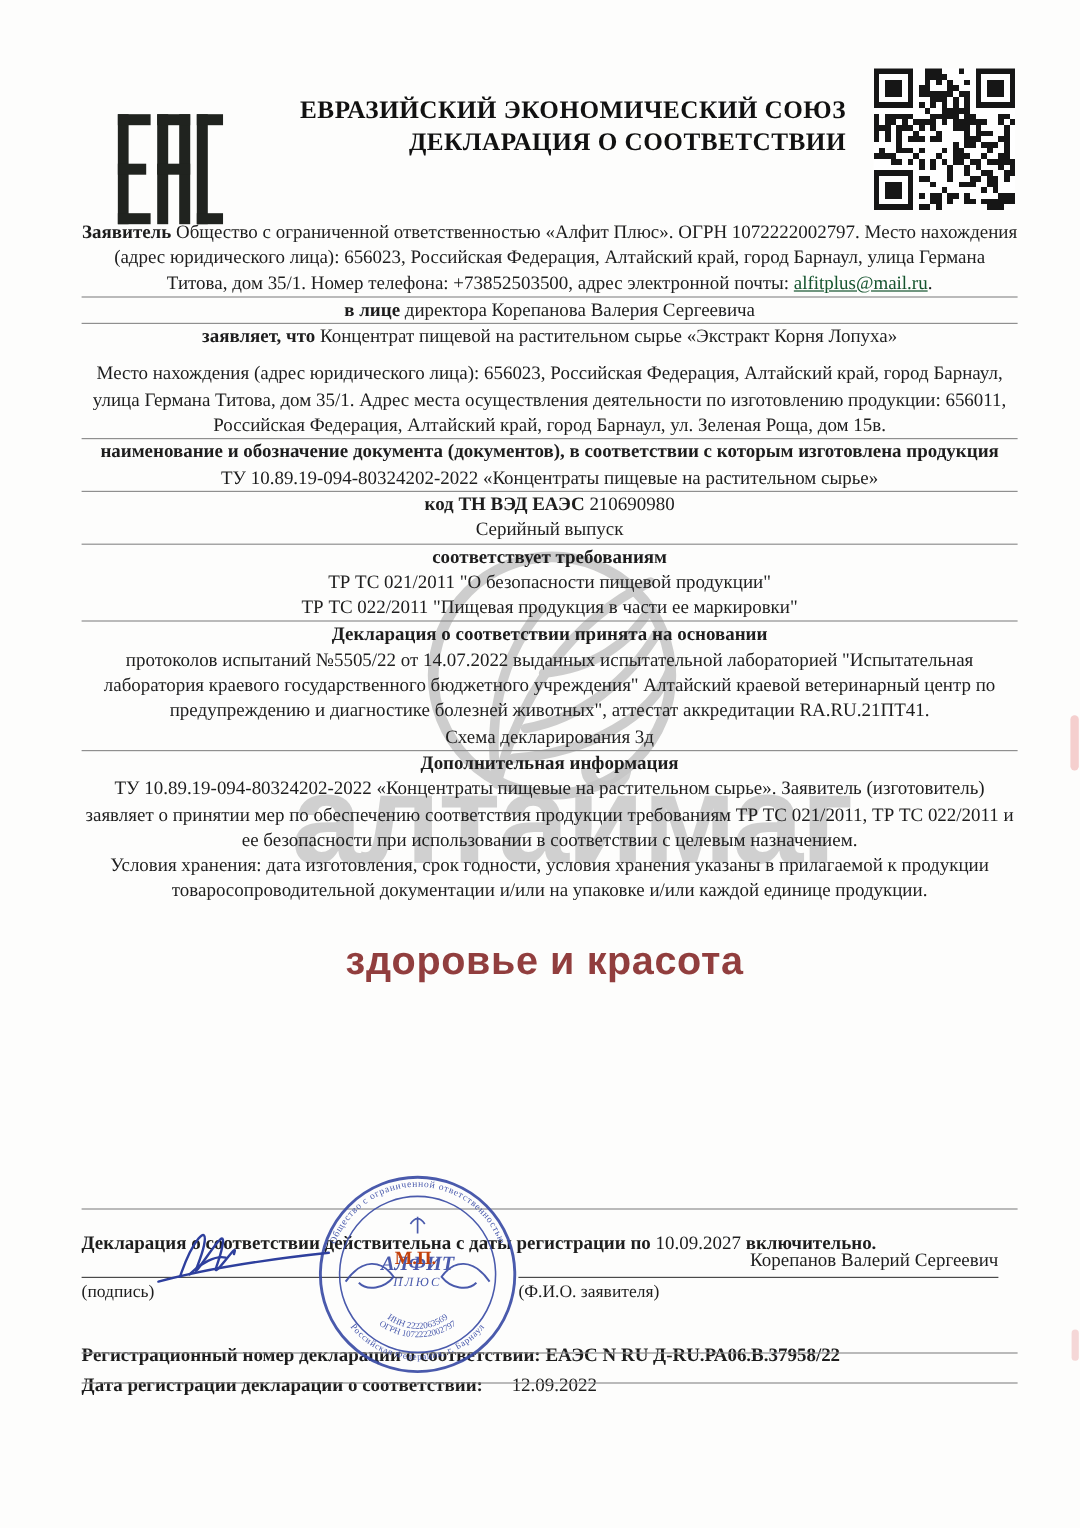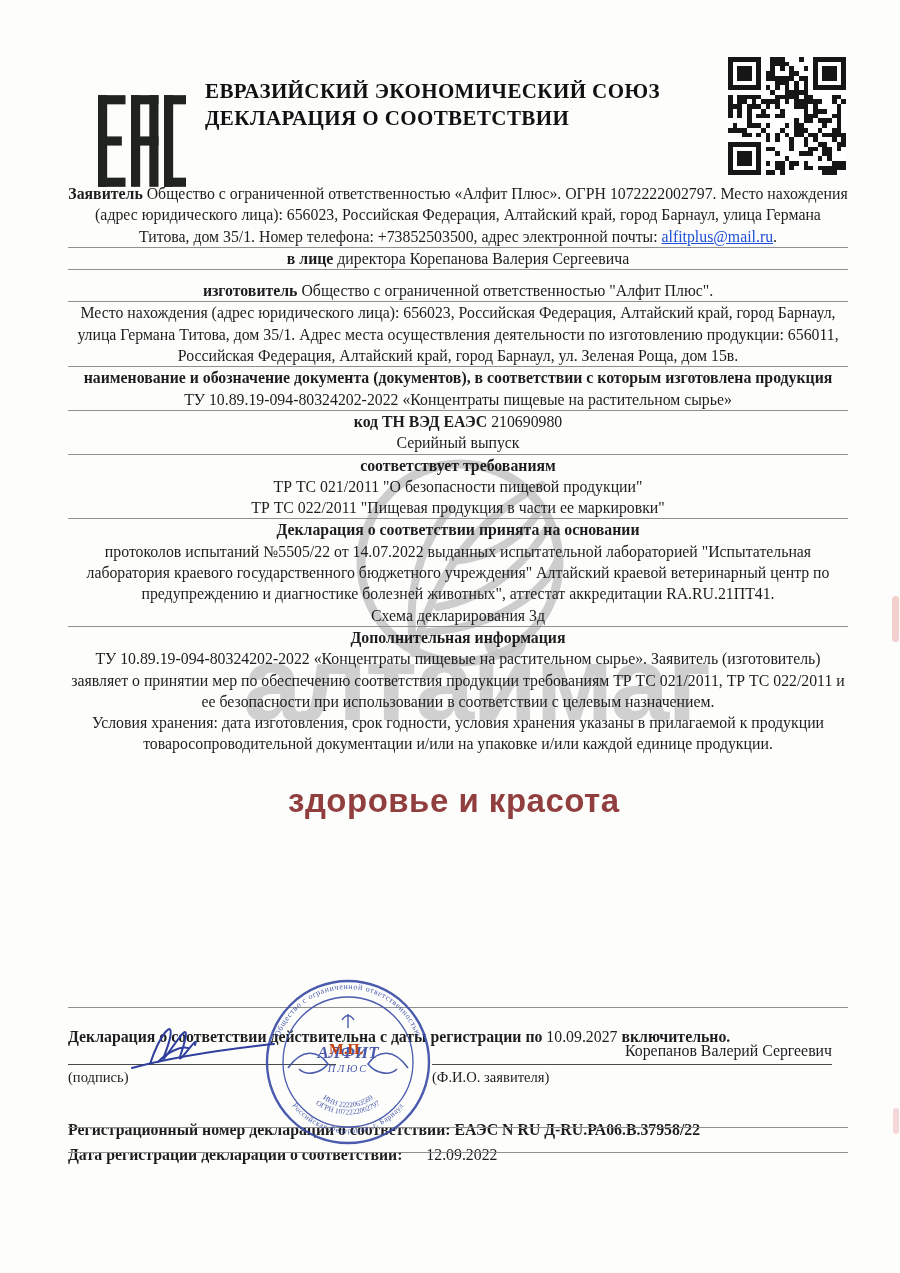--- a/index.html
+++ b/index.html
@@ -12,33 +12,33 @@
   html,body{margin:0;padding:0;background:#e9e9e7;}
   .page{
     position:relative;width:900px;height:1273px;margin:0 auto;
     background:#fdfdfc;overflow:hidden;
     font-family:"Liberation Serif","DejaVu Serif",serif;
     color:var(--text);
   }
   
   .eac-logo{position:absolute;left:98px;top:92px;width:88px;height:98px;color:#20231f;}
   .doc-title{
-    position:absolute;left:205px;top:78px;width:500px;text-align:left;
+    position:absolute;left:205px;top:78px;width:500px;text-align:right;
     font-weight:700;font-size:21px;line-height:27px;letter-spacing:.4px;color:#111;
   }
   .qr{position:absolute;left:728px;top:57px;width:118px;height:118px;background:#fff;}
   .qr svg{width:100%;height:100%;shape-rendering:crispEdges;fill:#161616;}
   
   .content{position:absolute;left:68px;right:52px;top:183px;z-index:2;font-size:15.8px;line-height:21.3px;}
   .content p{margin:0;text-align:center;}
   .j{text-align:justify;}
   .b{font-weight:700;}
   .sec{border-bottom:1px solid var(--rule-gray);}
   .gap{height:10px;}
-  .email{text-decoration:underline;color:#1d4ed8;}
+  .email{text-decoration:underline;color:#14532d;}
   
   .wm-circle{position:absolute;left:352px;top:455px;width:216px;height:216px;z-index:1;opacity:.42;}
   .wm-circle svg{width:100%;height:100%;stroke:#8d8d8d;fill:none;stroke-linecap:round;}
   .wm-brand{
     position:absolute;left:243px;top:630px;z-index:1;
     font-family:"Liberation Sans","DejaVu Sans",sans-serif;
     font-weight:700;font-size:106px;line-height:1;letter-spacing:-2px;
     color:var(--watermark-gray);opacity:.8;
   }
   .wm-tagline{
@@ -327,26 +327,24 @@
   <div class="content">
 
     <div class="sec">
       <p class="j"><span class="b">Заявитель</span> <span>Общество с ограниченной ответственностью «Алфит Плюс». ОГРН 1072222002797.</span> <span>Место нахождения (адрес юридического лица): 656023, Российская Федерация, Алтайский край, город Барнаул, улица Германа Титова, дом 35/1. Номер телефона: +73852503500, адрес электронной почты:</span> <a class="email">alfitplus@mail.ru</a><span>.</span></p>
     </div>
 
     <div class="sec">
       <p><span class="b">в лице</span> <span>директора Корепанова Валерия Сергеевича</span></p>
     </div>
 
+    <p><span class="b">заявляет, что</span> <span>Концентрат пищевой на растительном сырье «Экстракт Корня Лопуха»</span></p>
 
     <div class="gap"></div>
 
-    <div class="sec">
-      <p><span class="b">изготовитель</span> <span>Общество с ограниченной ответственностью "Алфит Плюс".</span></p>
-    </div>
 
     <div class="sec">
       <p class="j">Место нахождения (адрес юридического лица): 656023, Российская Федерация, Алтайский край, город Барнаул, улица Германа Титова, дом 35/1. Адрес места осуществления деятельности по изготовлению продукции: 656011, Российская Федерация, Алтайский край, город Барнаул, ул. Зеленая Роща, дом 15в.</p>
     </div>
 
     <div class="sec">
       <p class="j b">наименование и обозначение документа (документов), в соответствии с которым изготовлена продукция</p>
       <p>ТУ 10.89.19-094-80324202-2022 «Концентраты пищевые на растительном сырье»</p>
     </div>
 

